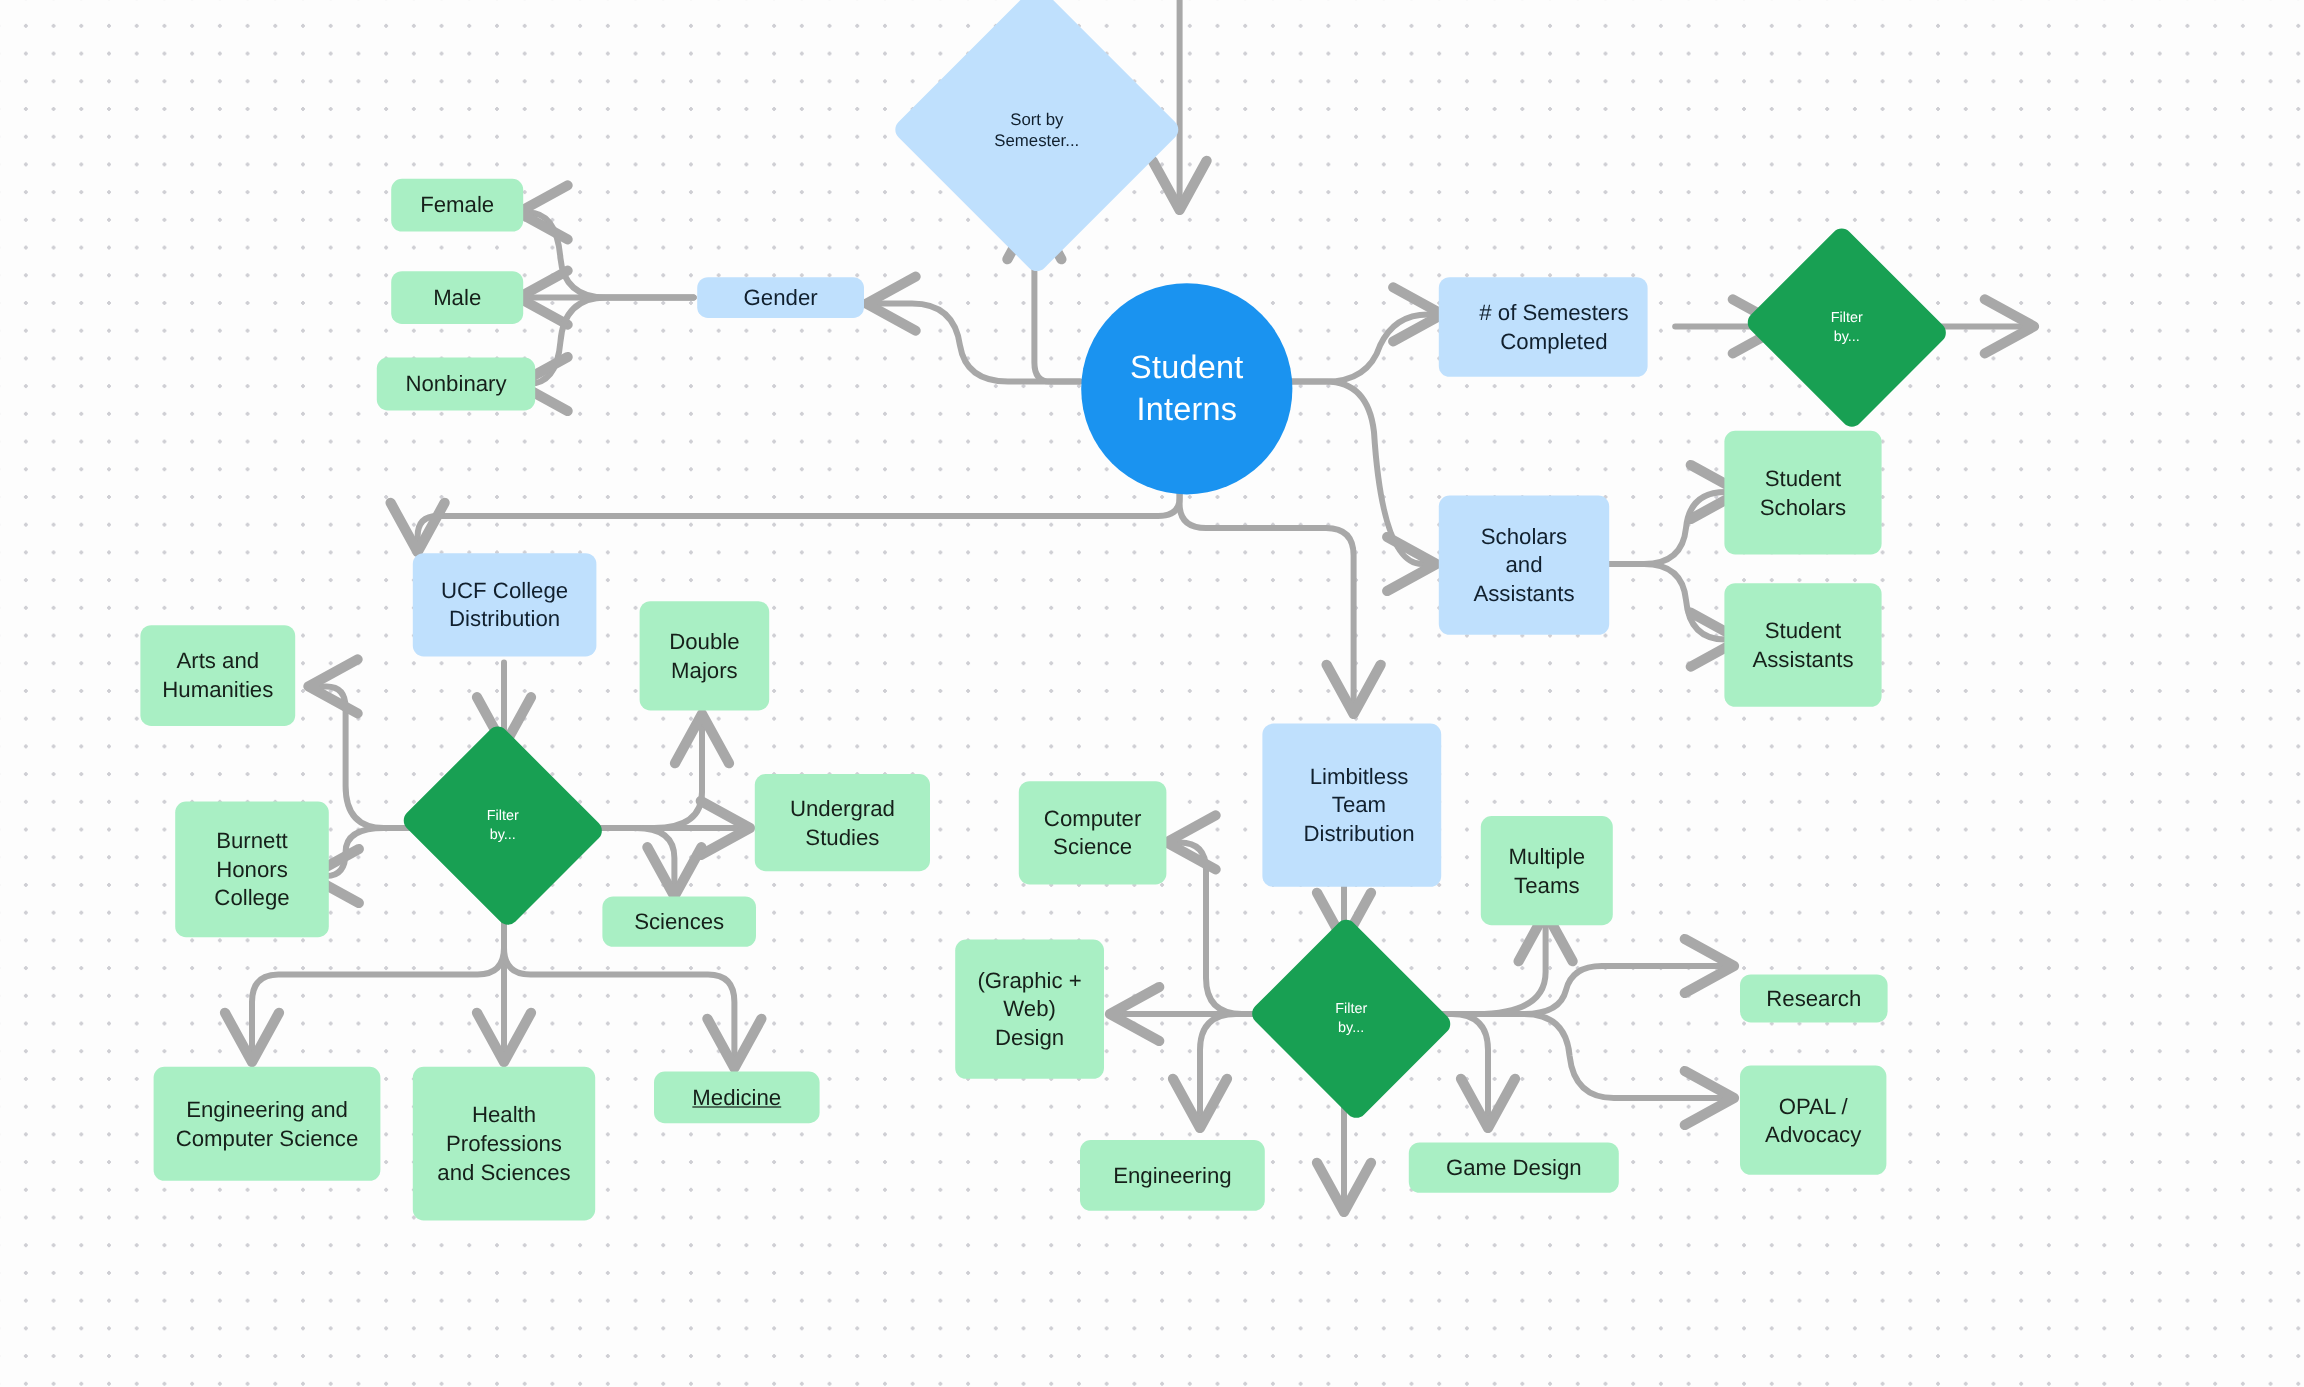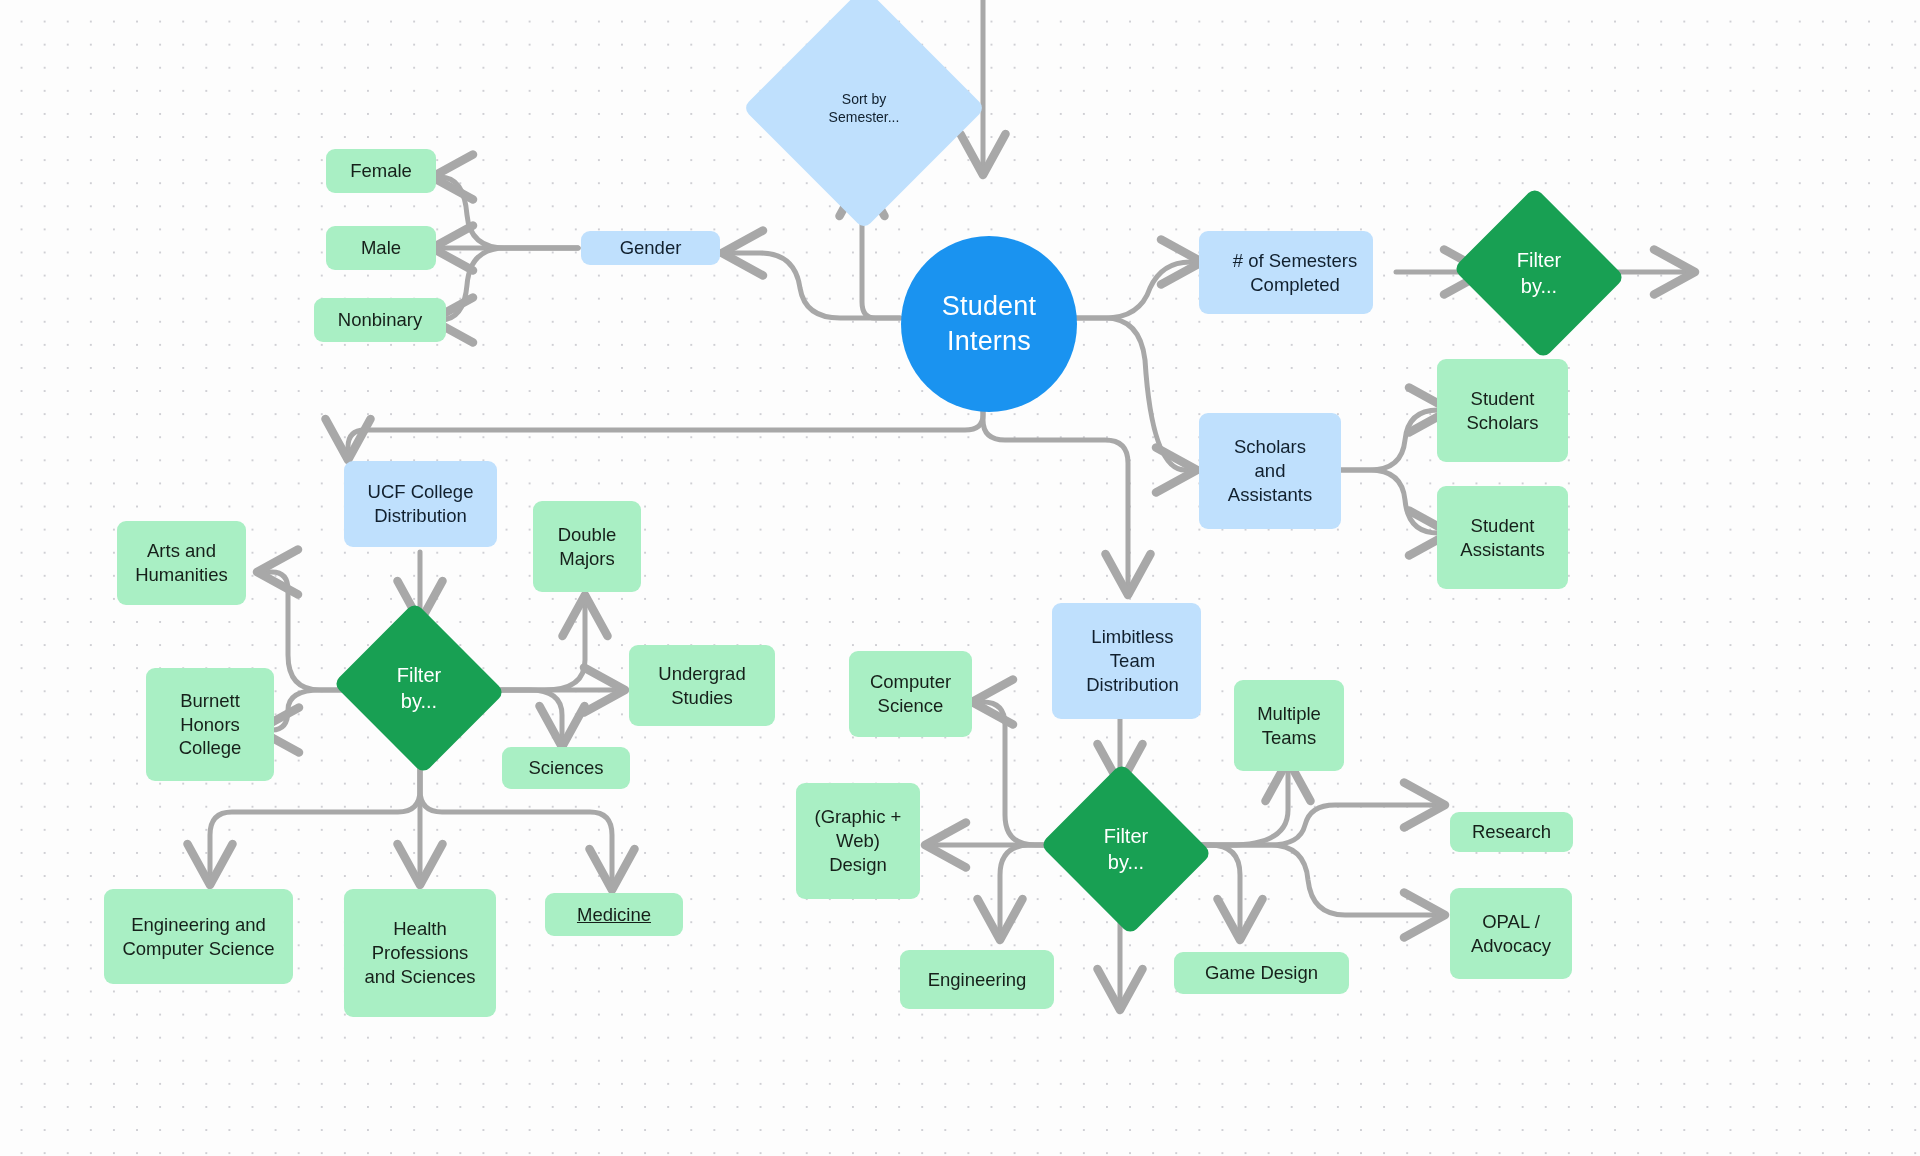--- a/index.html
+++ b/index.html
@@ -70,21 +70,21 @@
   .diamond-shape.green-d { background: #18a053; }
   .diamond-shape.blue-d  { background: #bfe0fd; }
   .diamond-label {
     position: relative;
     z-index: 2;
     white-space: pre-line;
     line-height: 1.3;
   }
   .node.diamond.green-diamond .diamond-label {
     color: #ffffff;
-    font-size: 20px;
+    font-size: 12px;
   }
   .node.diamond.blue-diamond .diamond-label {
     color: #11202e;
     font-size: 14px;
   }
 </style>
 </head>
 <body>
 
 <div id="canvas">
@@ -247,36 +247,36 @@
 
   <div class="node rect green" style="left:629px;top:645px;width:146px;height:81px;">
     <span>Undergrad
 Studies</span>
   </div>
 
   <div class="node rect green" style="left:502px;top:747px;width:128px;height:42px;">
     <span>Sciences</span>
   </div>
 
-  <div class="node rect green" style="left:104px;top:889px;width:189px;height:95px;">
+  <div class="node rect green" style="left:128px;top:889px;width:189px;height:95px;">
     <span>Engineering and
 Computer Science</span>
   </div>
 
   <div class="node rect green" style="left:344px;top:889px;width:152px;height:128px;">
     <span>Health
 Professions
 and Sciences</span>
   </div>
 
   <div class="node rect green" style="left:545px;top:893px;width:138px;height:43px;text-decoration:underline;">
     <span>Medicine</span>
   </div>
 
-  <div class="node rect blue" style="left:1052px;top:603px;width:149px;height:116px;padding-left:12px;">
+  <div class="node rect blue" style="left:1052px;top:603px;width:149px;height:136px;padding-left:12px;">
     <span>Limbitless
 Team
 Distribution</span>
   </div>
 
   <div class="node diamond green-diamond" style="left:1062px;top:791px;width:128px;height:116px;">
     <span class="diamond-shape green-d"></span>
     <span class="diamond-label">Filter
 by...</span>
   </div>

